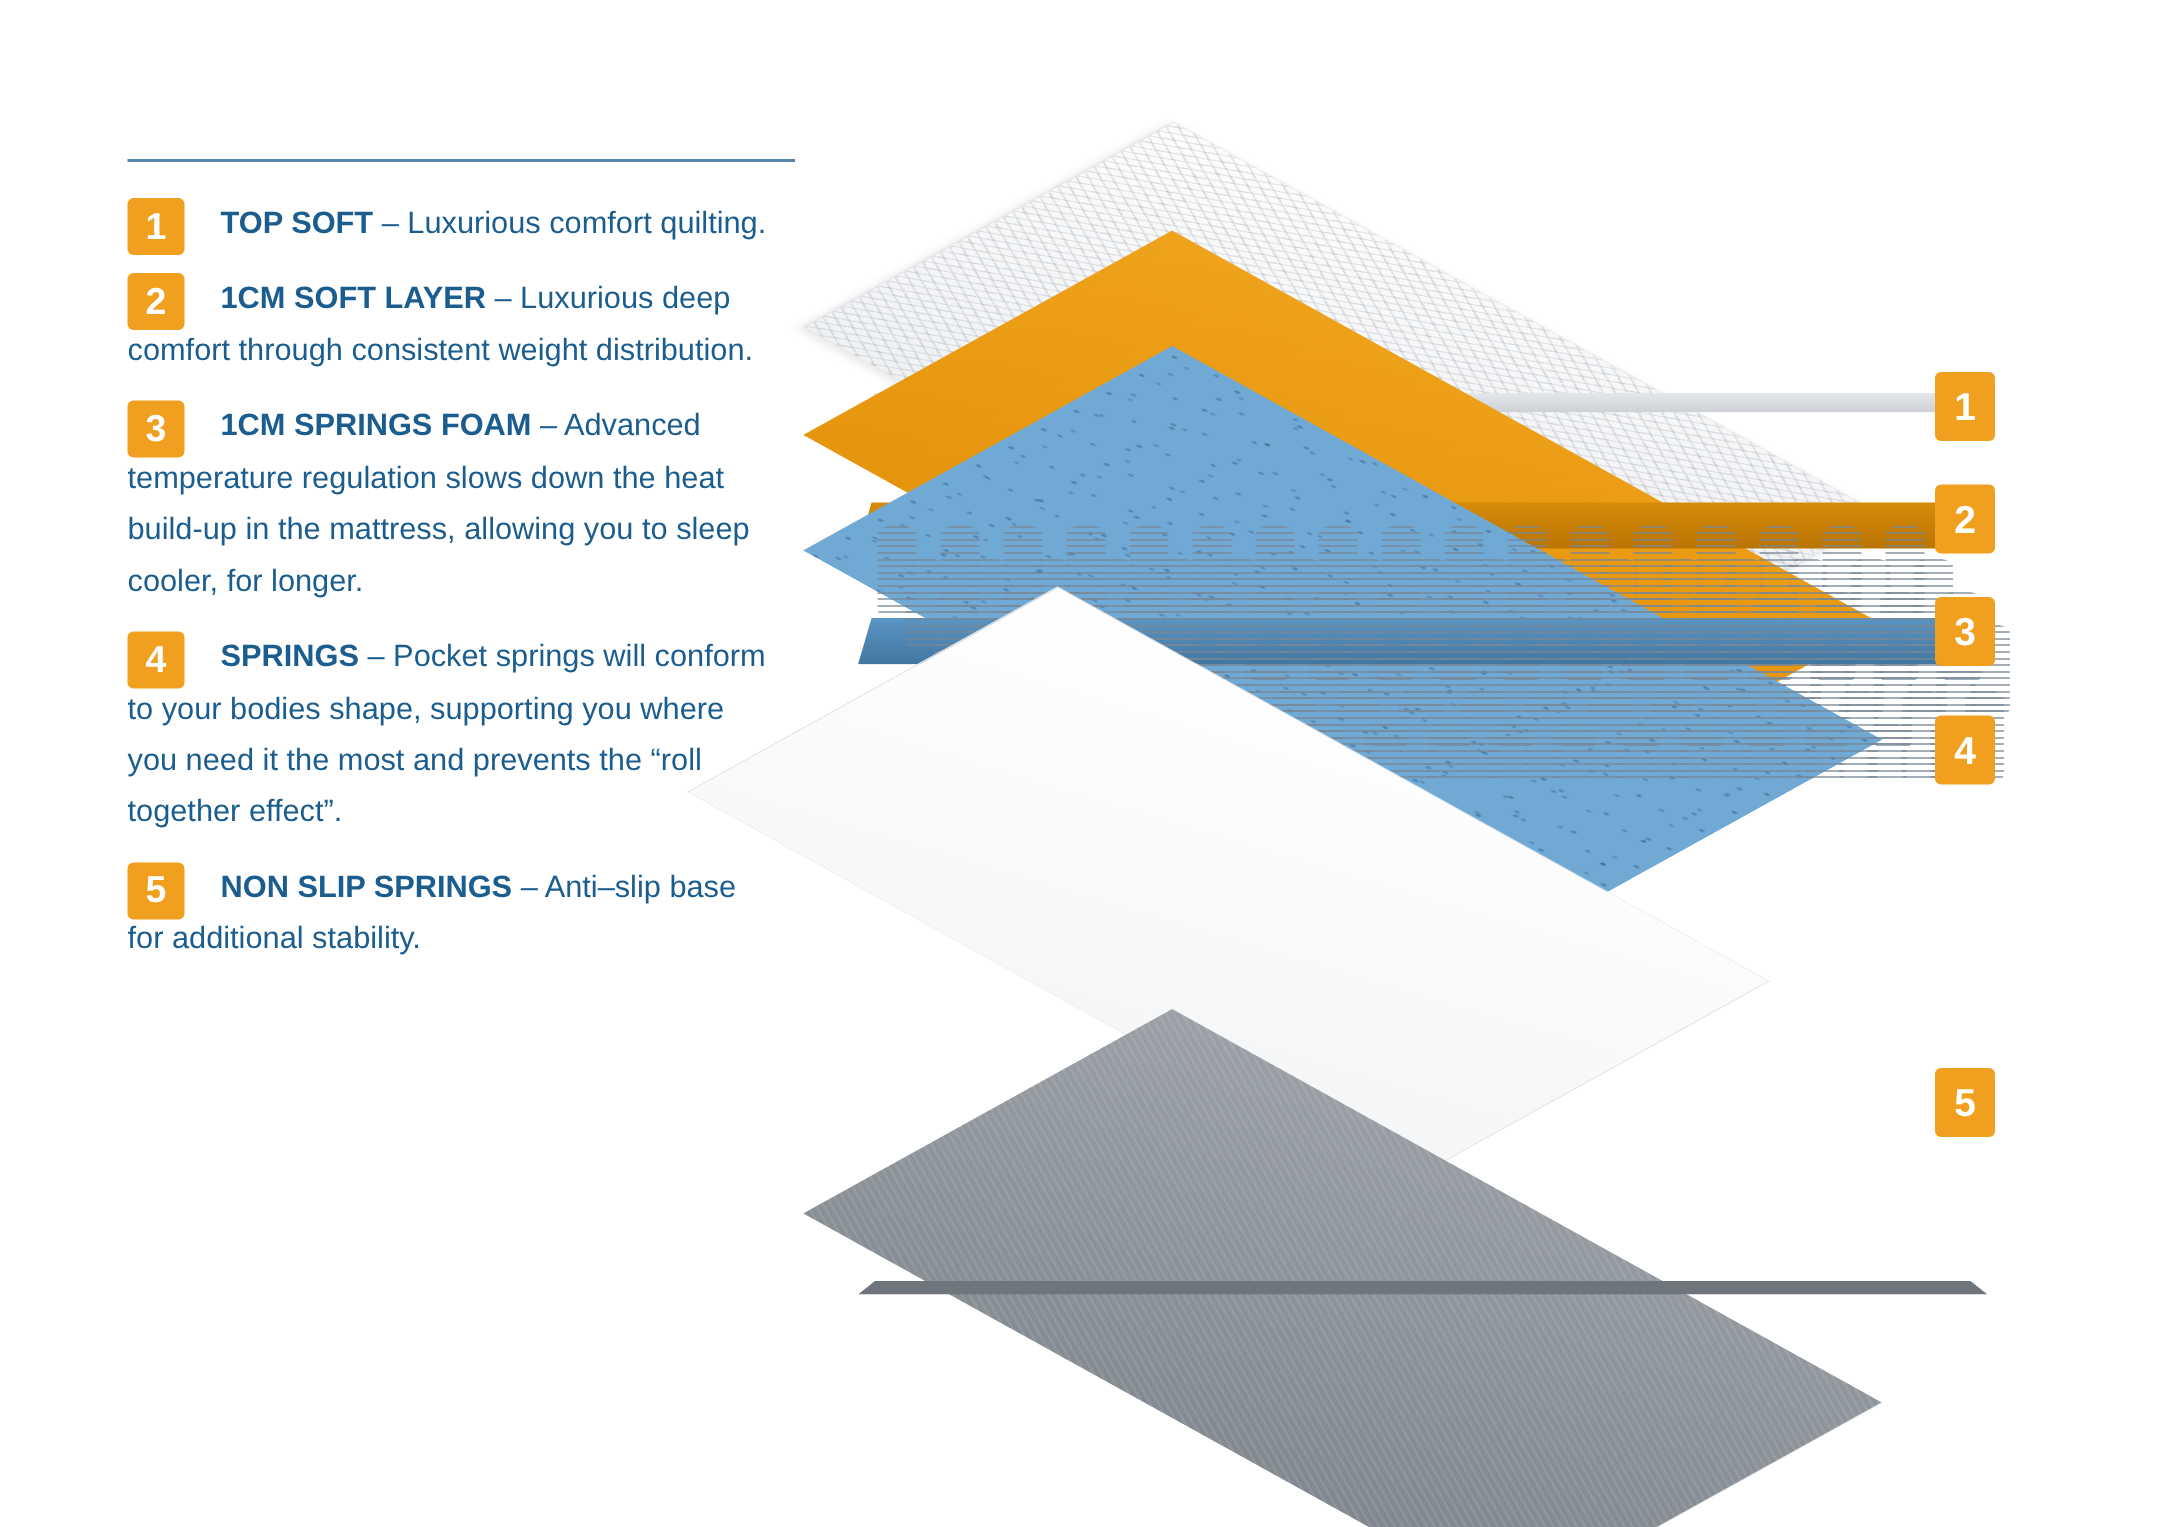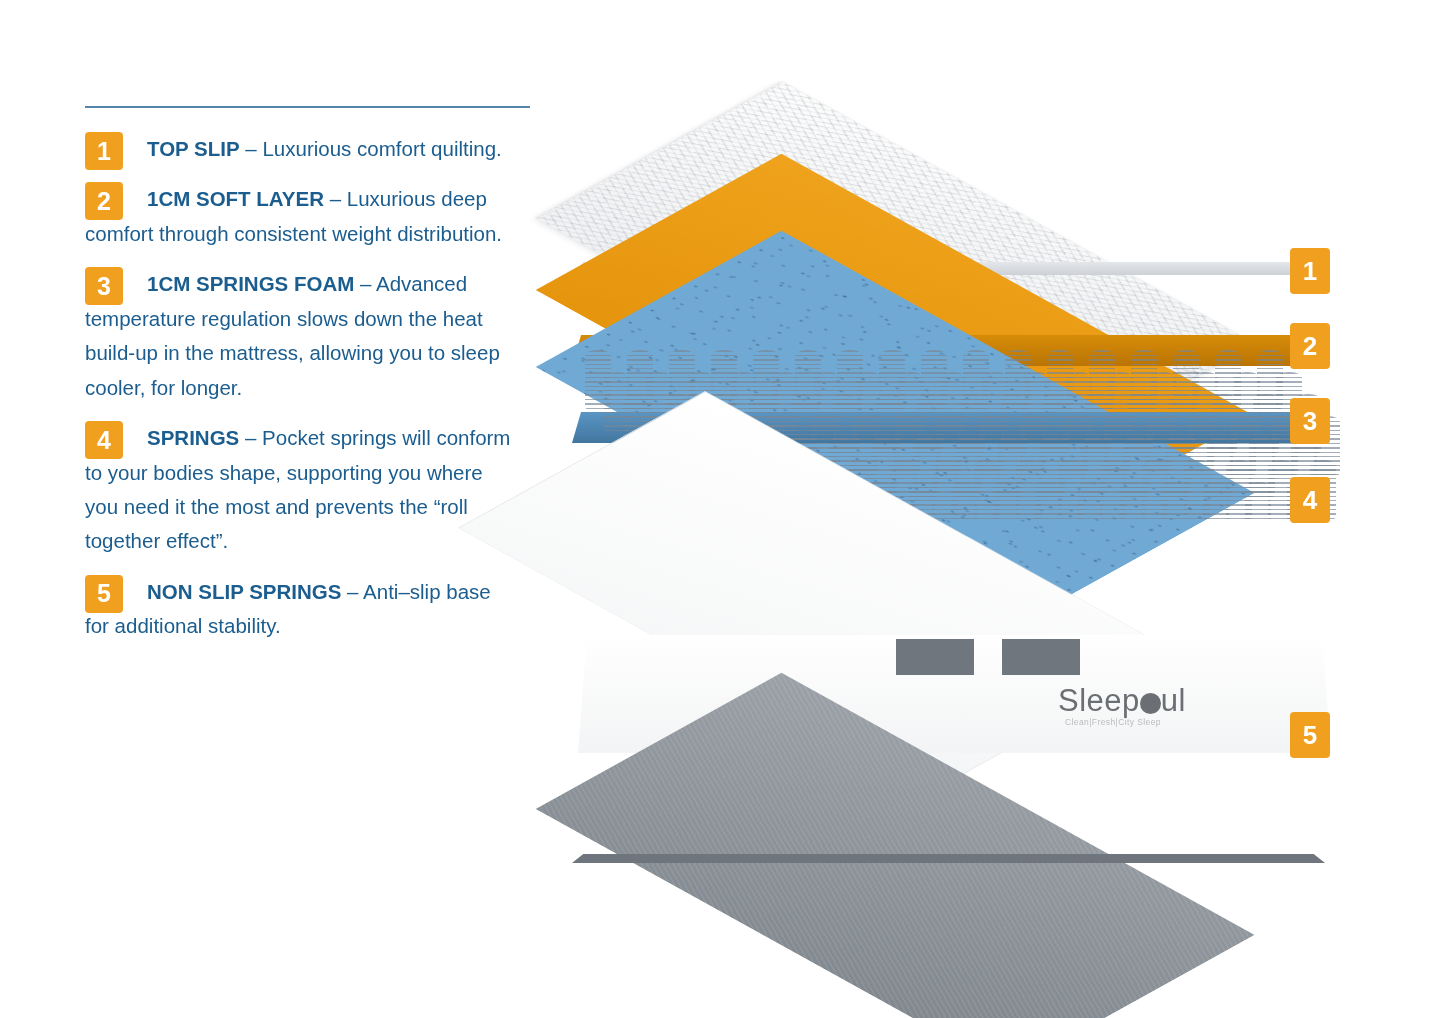--- a/index.html
+++ b/index.html
@@ -73,21 +73,21 @@
 <body>
 
 <div id="left">
 
 
   <div id="rule"></div>
 
   <div class="feature f1">
     <div class="badge">1</div>
     <div class="ftext">
-      <span class="head">TOP SLIP</span><span class="dash"> – </span><span class="desc">Luxurious comfort quilting.</span>
+      <span class="head">TOP SOFT</span><span class="dash"> – </span><span class="desc">Luxurious comfort quilting.</span>
     </div>
   </div>
 
   <div class="feature f2">
     <div class="badge">2</div>
     <div class="ftext">
       <span class="head">1CM SOFT LAYER</span><span class="dash"> – </span><span class="desc">Luxurious deep comfort through consistent weight distribution.</span>
     </div>
   </div>
 
@@ -254,32 +254,20 @@
         <div class="spring" style="left: 658px; top: 142px; z-index: 6;"></div>
         <div class="spring" style="left: 700px; top: 142px; z-index: 6;"></div>
         <div class="spring" style="left: 742px; top: 142px; z-index: 6;"></div>
       </div>
   </div>
 
   <div id="base">
     <div style="position:absolute;left:-5px;top:-200px;width:520px;height:520px;
          transform:rotate(45deg) skew(-16deg,-16deg) scale(1,0.52);
          background:linear-gradient(150deg,#ffffff,#f4f5f6);border:1px solid #e6e8ea;"></div>
-    <div style="position:absolute;left:15px;top:105px;width:753px;height:118px;
-         background:linear-gradient(#ffffff,#f3f4f5);
-         clip-path:polygon(1.2% 0,98.8% 0,100% 100%,0 100%);
-         box-shadow:0 8px 14px rgba(0,0,0,.10);">
-      <div class="vent" style="left:318px;top:4px;width:78px;height:36px;"></div>
-      <div class="vent" style="left:424px;top:4px;width:78px;height:36px;"></div>
-      <div class="logo" style="left:480px;top:48px;">
-        <span>Sleep</span><span style="display:inline-block;width:21px;height:21px;border-radius:50%;
-              background:#6b6f74;position:relative;top:3px;"></span><span>ul</span>
-      </div>
-      <div class="logosub" style="left:487px;top:82px;">Clean|Fresh|City Sleep</div>
-    </div>
   </div>
 
   <div class="layer" style="left:0px;top:592px;">
     <div class="slab nonslip" style="left:90px;top:-90px;"></div>
     <div style="position:absolute;left:27px;top:152px;width:753px;height:9px;
          background:#6e757c;clip-path:polygon(1.5% 0,98.5% 0,100% 100%,0 100%);"></div>
   </div>
 
   <div class="tab" style="left:745px;top:138px;">1</div>
   <div class="tab" style="left:745px;top:213px;">2</div>

